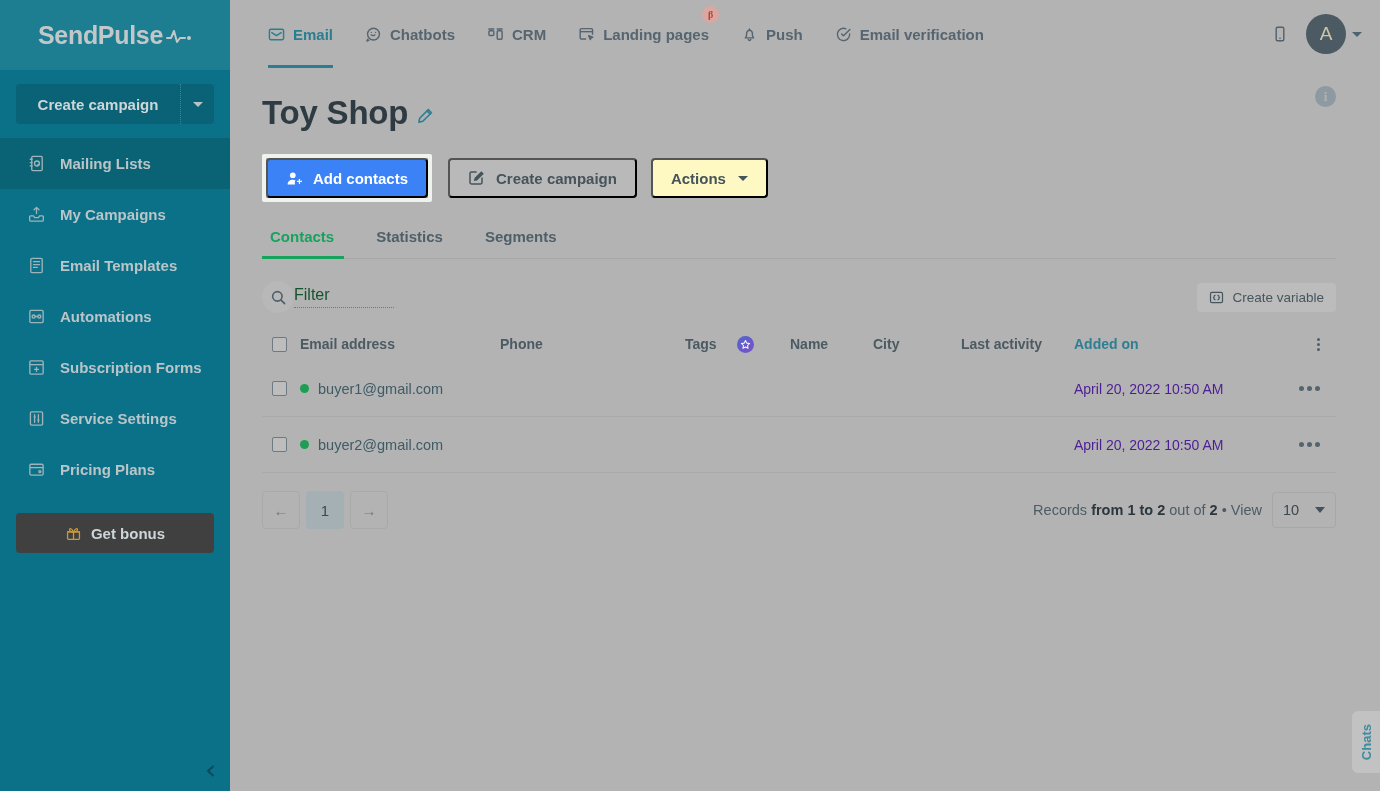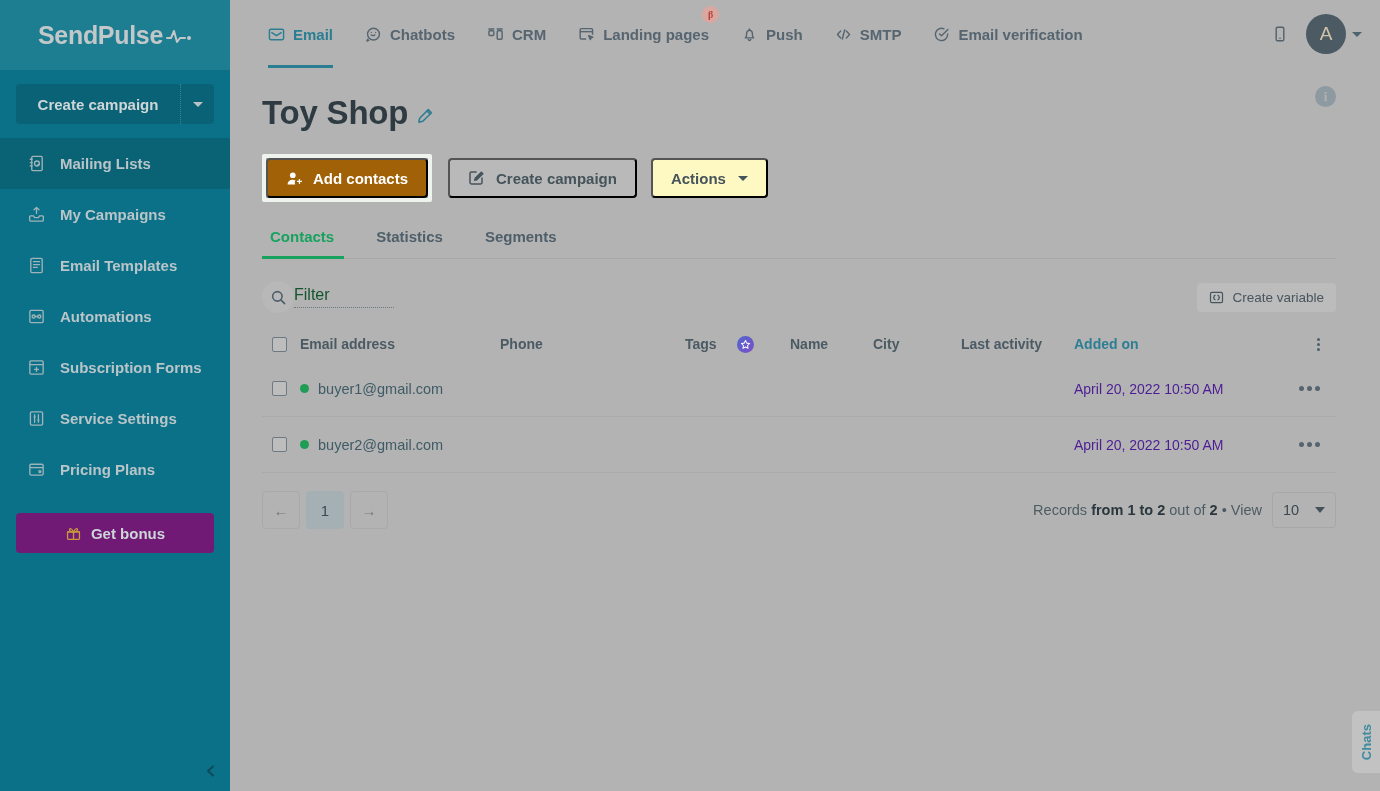--- a/index.html
+++ b/index.html
@@ -54,21 +54,21 @@
   .nav-item.active { background: #0a6275; }
   .nav-item .nav-ico {
     width: 20px; height: 20px; flex: 0 0 20px;
     display: flex; align-items: center; justify-content: center;
     color: #9fb3b8;
   }
   .nav-item .nav-ico svg { display: block; }
 
   .bonus-wrap { padding: 18px 16px 0 16px; }
   .bonus-btn {
-    height: 40px; border-radius: 4px; background: #701a75;
+    height: 40px; border-radius: 4px; background: #404040;
     display: flex; align-items: center; justify-content: center; gap: 9px;
     color: #cdd6d8; font-size: 15px; font-weight: bold; cursor: pointer;
   }
   .gift-ico { color: #c99a3d; display: flex; }
 
   .collapse-btn {
     position: absolute; left: 0; bottom: 0; width: 230px; height: 36px;
     display: flex; align-items: center; justify-content: flex-end;
     padding-right: 12px; cursor: pointer; color: #0d4f5f;
   }
@@ -147,21 +147,21 @@
   .btn-row { display: flex; align-items: center; gap: 0; margin-top: 22px; }
   .add-contacts-highlight {
     border: 4px solid #eef3ee; border-radius: 2px; padding: 0;
     display: inline-flex; margin-right: 16px;
   }
   .btn {
     height: 40px; border-radius: 4px; display: inline-flex;
     align-items: center; gap: 10px; padding: 0 18px; cursor: pointer;
     font-size: 15px; font-weight: bold;
   }
-  .btn-primary { background: #a16207; color: #ffffff; }
+  .btn-primary { background: #3b82f6; color: #ffffff; }
   .btn-secondary { background: #b9b9b9; color: #45535b; margin-right: 14px; }
   .btn-plain { background: #fef9c3; color: #45535b; }
   .btn .b-ico { display: flex; align-items: center; }
   .btn-caret {
     width: 0; height: 0; border-left: 5px solid transparent;
     border-right: 5px solid transparent; border-top: 5px solid #45535b;
     margin-left: 2px;
   }
 
   
@@ -473,30 +473,20 @@
           <span class="tn-ico">
             <svg width="17" height="17" viewBox="0 0 18 18" fill="none" stroke="#566570" stroke-width="1.5">
               <path d="M4.6 12.6h8.8c-1-1-1.3-1.8-1.3-3.1V7.9c0-1.8-1.4-3.4-3.1-3.4S5.9 6.1 5.9 7.9v1.6c0 1.3-.3 2.1-1.3 3.1z" stroke-linejoin="round"></path>
               <path d="M7.7 14.3c.2.6.7 1 1.3 1s1.1-.4 1.3-1" stroke-linecap="round"></path>
               <path d="M9 3.2v1.3" stroke-linecap="round"></path>
             </svg>
           </span>
           <span>Push</span>
         </div>
 
-        <div class="topnav-item">
-          <span class="tn-ico">
-            <svg width="17" height="17" viewBox="0 0 18 18" fill="none" stroke="#566570" stroke-width="1.5" stroke-linecap="round" stroke-linejoin="round">
-              <polyline points="6,5.4 2.6,9 6,12.6"></polyline>
-              <polyline points="12,5.4 15.4,9 12,12.6"></polyline>
-              <path d="M10.2 4.2 7.8 13.8"></path>
-            </svg>
-          </span>
-          <span>SMTP</span>
-        </div>
 
         <div class="topnav-item">
           <span class="tn-ico">
             <svg width="17" height="17" viewBox="0 0 18 18" fill="none" stroke="#566570" stroke-width="1.5" stroke-linecap="round" stroke-linejoin="round">
               <path d="M15.5 8.3v.7a6.5 6.5 0 11-3.9-6"></path>
               <polyline points="15.8,3.6 9,10.4 7,8.4"></polyline>
             </svg>
           </span>
           <span>Email verification</span>
         </div>

